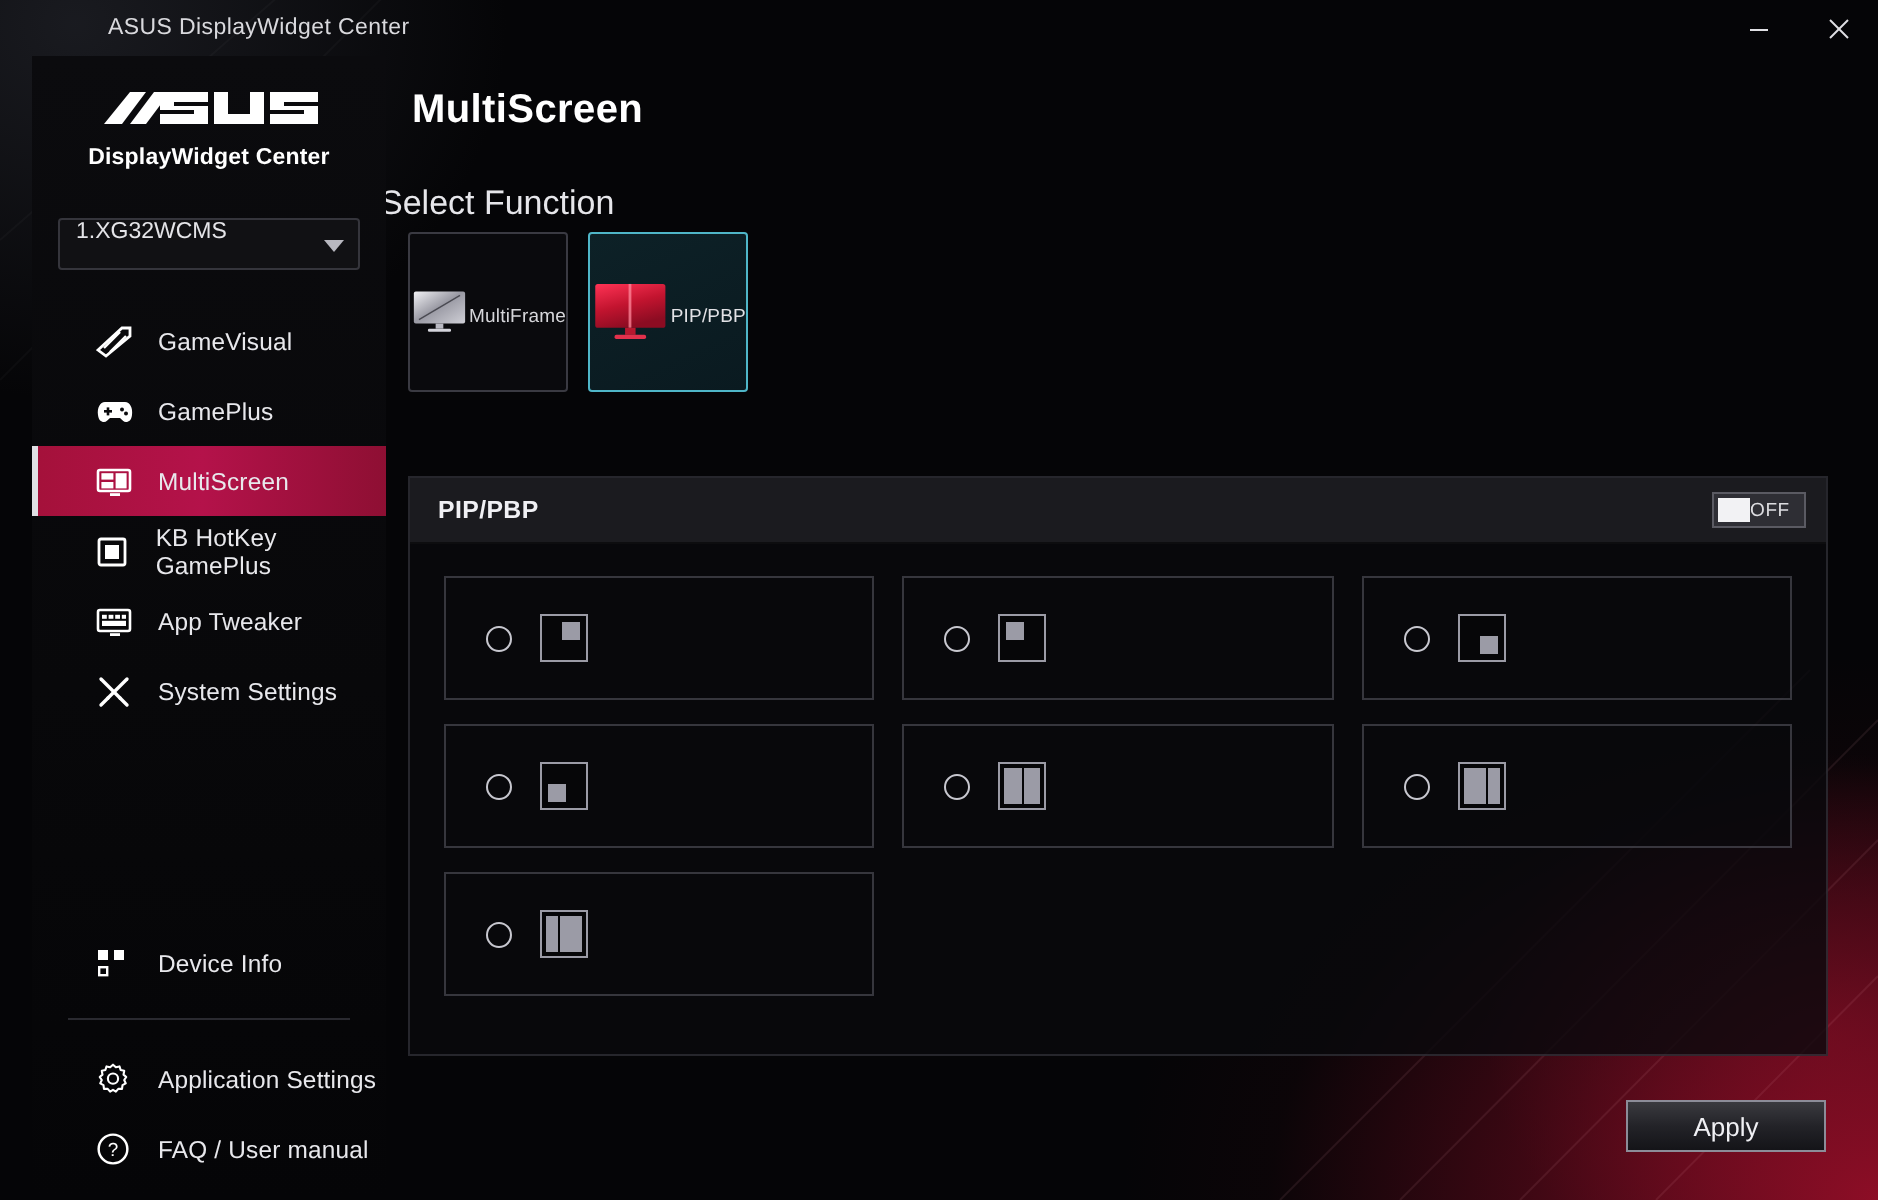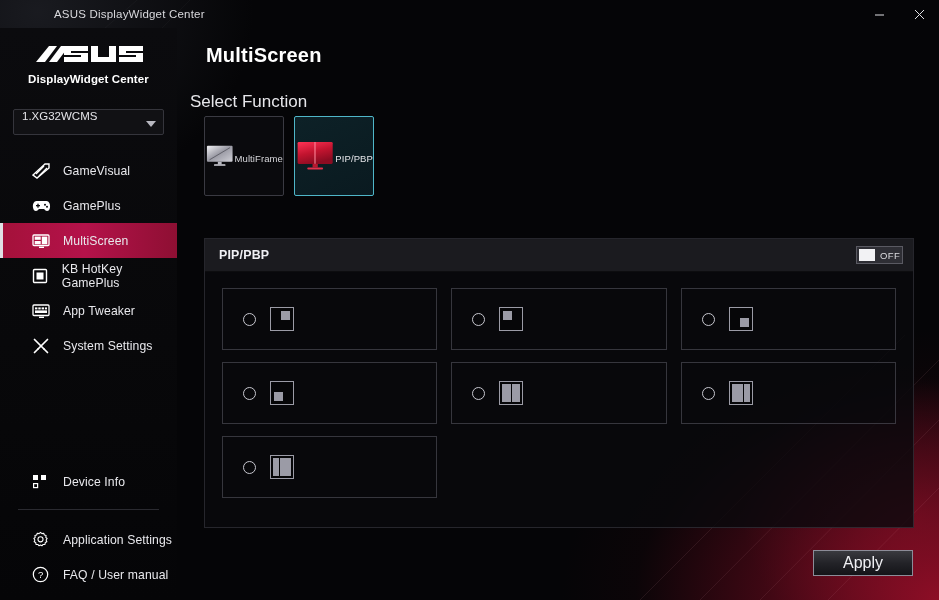--- a/index.html
+++ b/index.html
@@ -32,21 +32,21 @@
     font-size: 11.5px; color: #d9d9dd; padding-left: 10px; letter-spacing: .2px;
   }
   .win-btns { margin-left: auto; display: flex; height: 28px; }
   .win-btn {
     width: 40px; height: 28px; display: flex; align-items: center; justify-content: center;
     cursor: default;
   }
 
   
   .sidebar {
-    position: absolute; top: 28px; left: 0; width: 177px; height: 572px;
+    position: absolute; top: 28px; left: 16px; width: 177px; height: 572px;
     background: linear-gradient(180deg, #0b0b0e 0%, #08080a 55%, #050507 100%);
     z-index: 20;
   }
   .brand { padding: 14px 0 10px; text-align: center; }
   .brand-logo { display: block; margin: 0 auto 5px; }
   .brand-sub {
     font-size: 11.5px; font-weight: bold; color: #ffffff; letter-spacing: .1px;
   }
   .device-select {
     margin: 14px 13px 0; height: 26px; position: relative;
@@ -114,21 +114,21 @@
   .panel-head .ph-title {
     font-size: 12.4px; font-weight: bold; color: #f0f0f4; letter-spacing: .2px;
   }
   .toggle {
     margin-left: auto; width: 47px; height: 18px; background: #2e2e34;
     border: 1px solid #5a5a62; display: flex; align-items: center; cursor: default;
     padding: 2px;
   }
   .toggle .knob { width: 16px; height: 12px; background: #f2f2f4; }
   .toggle .tg-label {
-    flex: 1; text-align: right; font-size: 9.5px; color: #dcdce0; letter-spacing: .3px;
+    flex: 1; text-align: left; font-size: 9.5px; color: #dcdce0; letter-spacing: .3px;
   }
   .tiles {
     padding: 16px 17px; display: grid; grid-template-columns: repeat(3, 1fr);
     gap: 12px 14px;
   }
   .tile {
     height: 62px; border: 1px solid rgba(125,125,138,0.40);
     background: rgba(10,10,13,0.55);
     display: flex; align-items: center; padding-left: 20px; cursor: default;
   }
@@ -140,21 +140,21 @@
   .layout-ic {
     width: 24px; height: 24px; border: 1px solid #9b9ba6; margin-left: 14px;
     position: relative; flex: 0 0 auto; background: rgba(0,0,0,.25);
   }
   .layout-ic .blk { position: absolute; background: #9b9ba6; }
 
   
   .apply-btn {
     position: absolute; left: 636px; top: 522px; width: 100px; height: 26px;
     background: linear-gradient(180deg, #3a3a3f 0%, #232328 50%, #141418 100%);
-    border: 1px solid #8c8c98; color: #f0f0f4; font-size: 16px;
+    border: 1px solid #8c8c98; color: #f0f0f4; font-size: 13px;
     display: flex; align-items: center; justify-content: center; cursor: default;
     font-family: "Liberation Sans", sans-serif;
   }
 </style>
 </head>
 <body>
 
 <div id="app">
 
   <div class="bg-glow"></div>

